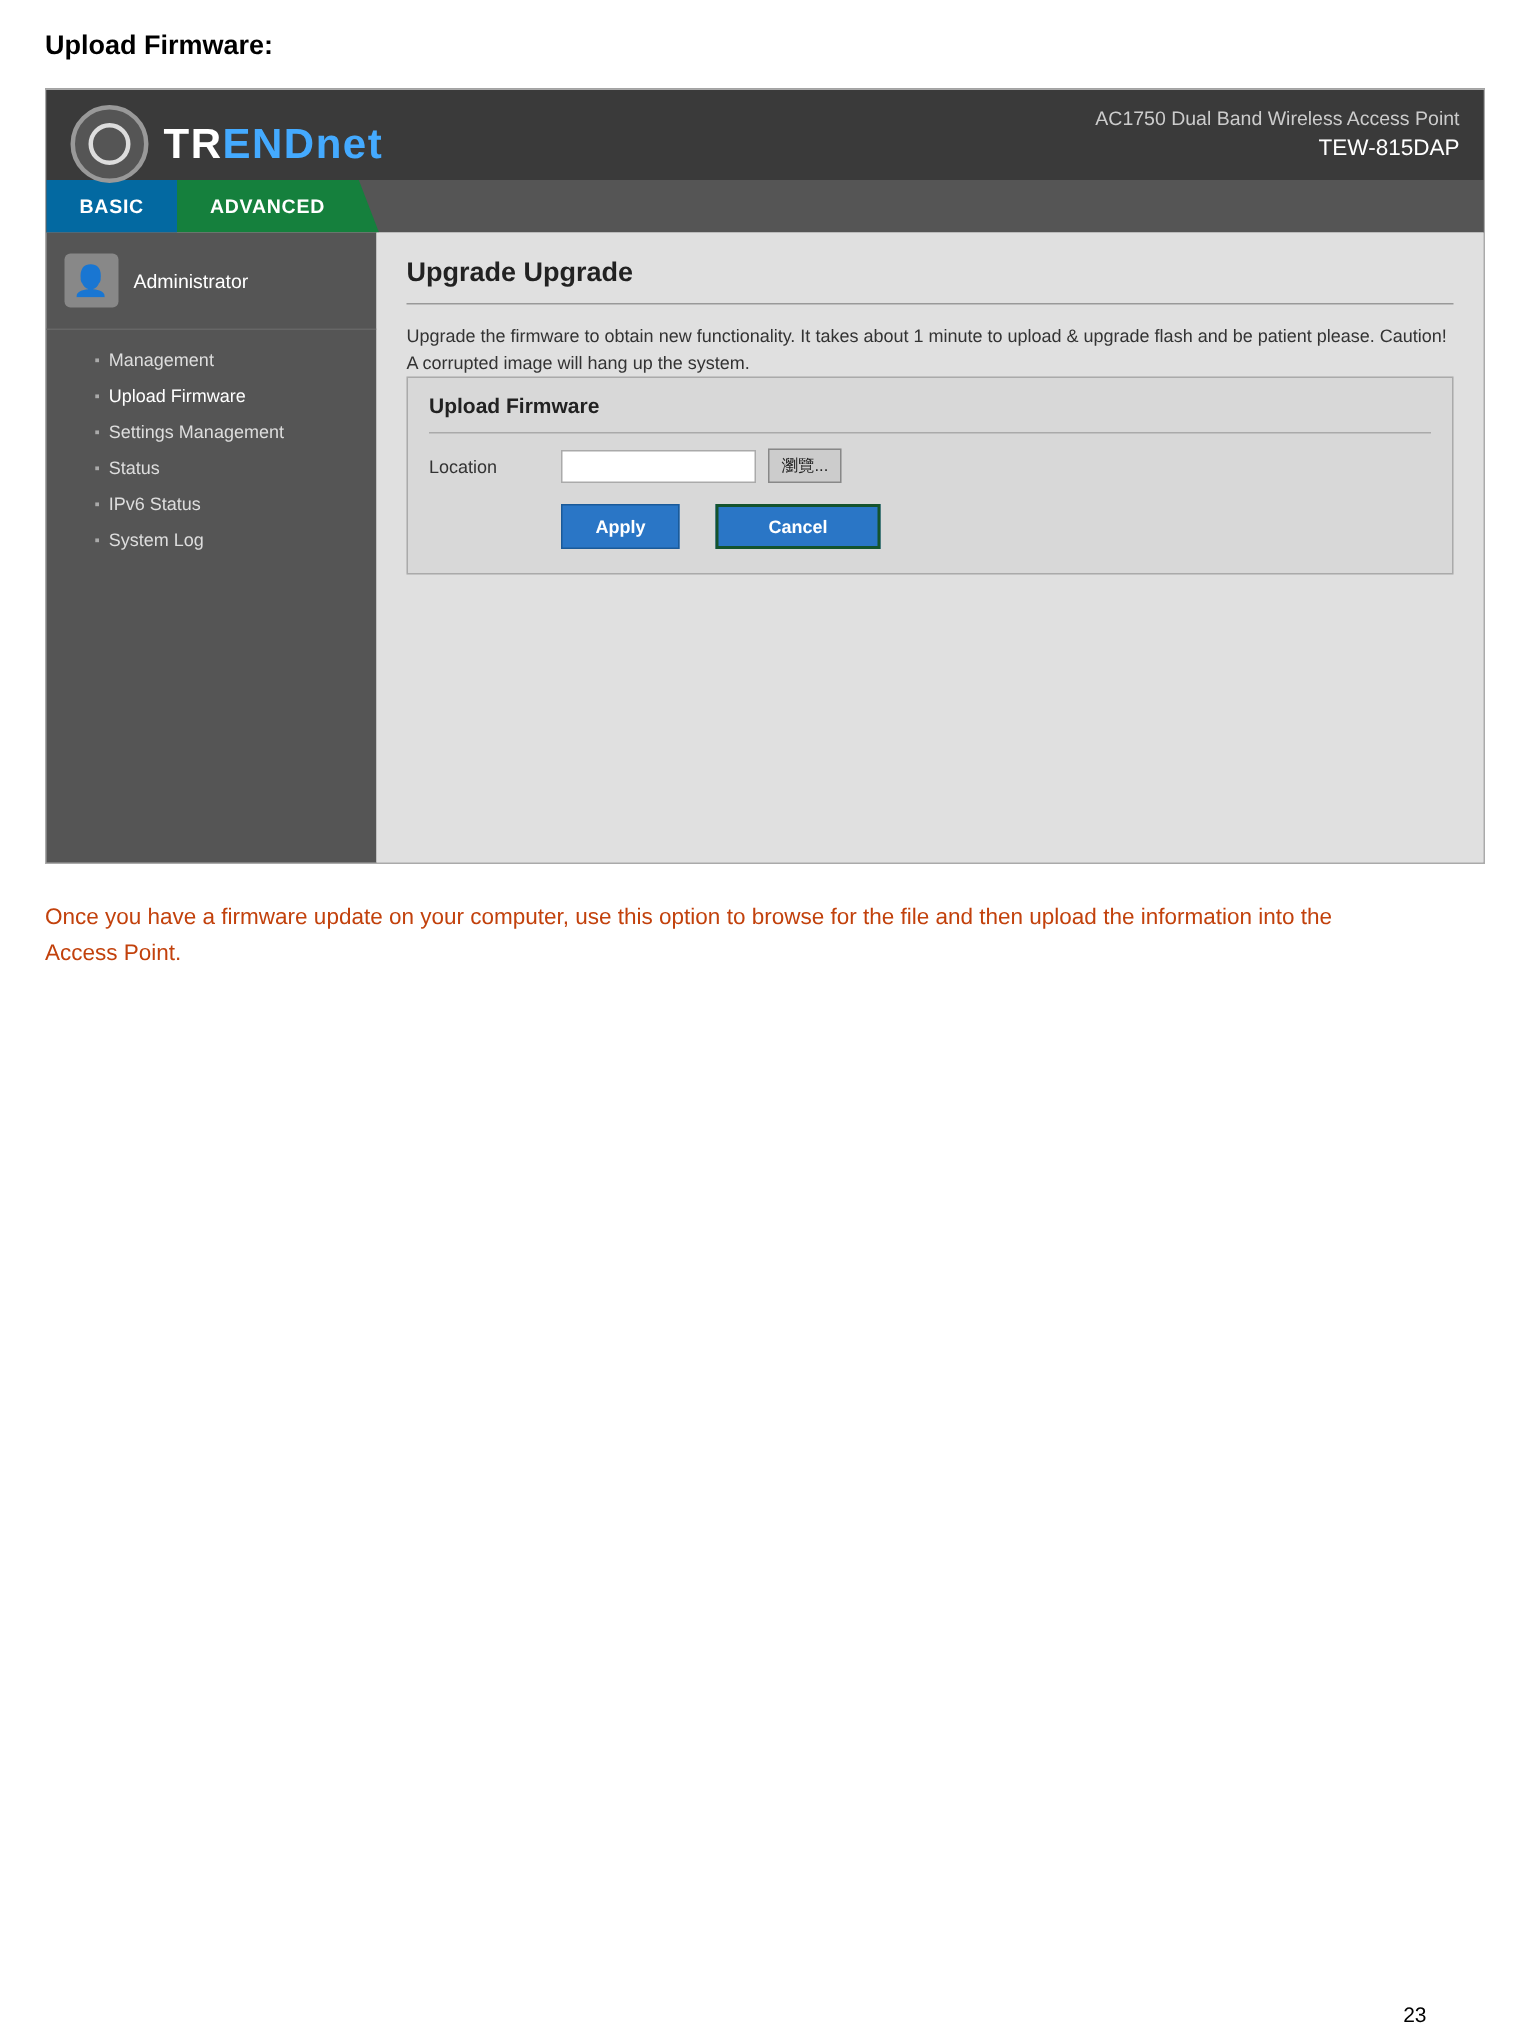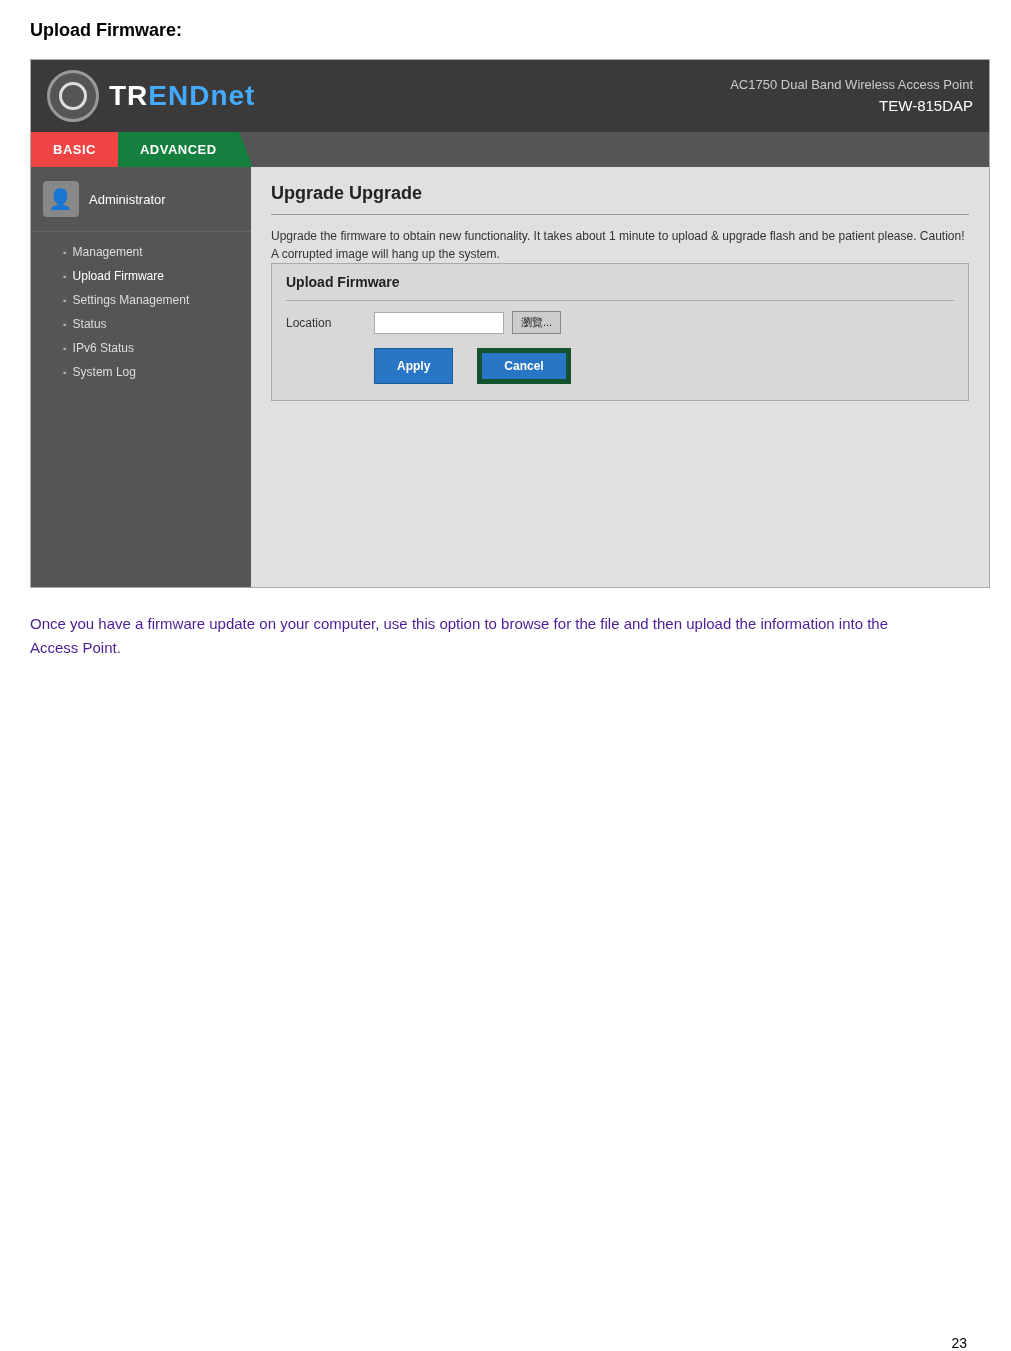--- a/index.html
+++ b/index.html
@@ -23,24 +23,24 @@
       border: 1px solid #aaa;
       width: 960px;
       background: #3a3a3a;
       margin-bottom: 24px;
     }
 
     
     .device-header {
       background: #3a3a3a;
       display: flex;
-      align-items: center;
+      align-items: flex-start;
       justify-content: space-between;
-      padding: 20px 16px;
-      height: 72px;
+      padding: 10px 16px;
+      height: 60px;
     }
 
     .trendnet-logo {
       display: flex;
       align-items: center;
       gap: 10px;
     }
 
     .logo-icon {
       width: 52px;
@@ -95,21 +95,21 @@
       padding: 10px 22px;
       font-size: 13px;
       font-weight: bold;
       color: #fff;
       cursor: pointer;
       text-transform: uppercase;
       letter-spacing: 0.5px;
     }
 
     .nav-tab.active-basic {
-      background: #ef4444;
+      background: #0369a1;
       color: #fff;
     }
 
     .nav-tab.active-advanced {
       background: #15803d;
       clip-path: polygon(0 0, 90% 0, 100% 100%, 0 100%);
       padding-right: 36px;
     }
 
     
@@ -264,42 +264,42 @@
       padding: 6px 22px;
       background: #2a76c6;
       color: #fff;
       border: 1px solid #1a5a99;
       font-size: 12px;
       font-weight: bold;
       cursor: pointer;
     }
 
     .btn-cancel {
-      padding: 6px 22px;
+      padding: 6px 33px;
       background: #2a76c6;
       color: #fff;
-      border: 5px solid #14532d;
+      border: 2px solid #14532d;
       font-size: 12px;
       font-weight: bold;
       cursor: pointer;
     }
 
     
     .body-description {
       font-size: 15px;
-      color: #4c1d95;
+      color: #c2410c;
       line-height: 1.6;
       margin-bottom: 30px;
       max-width: 900px;
     }
 
     .page-number {
       position: absolute;
       bottom: 20px;
-      right: 14px;
+      right: 30px;
       font-size: 14px;
       color: #000;
     }
 
     .page-wrapper {
       position: relative;
       min-height: 1351px;
     }
   </style>
 </head>

